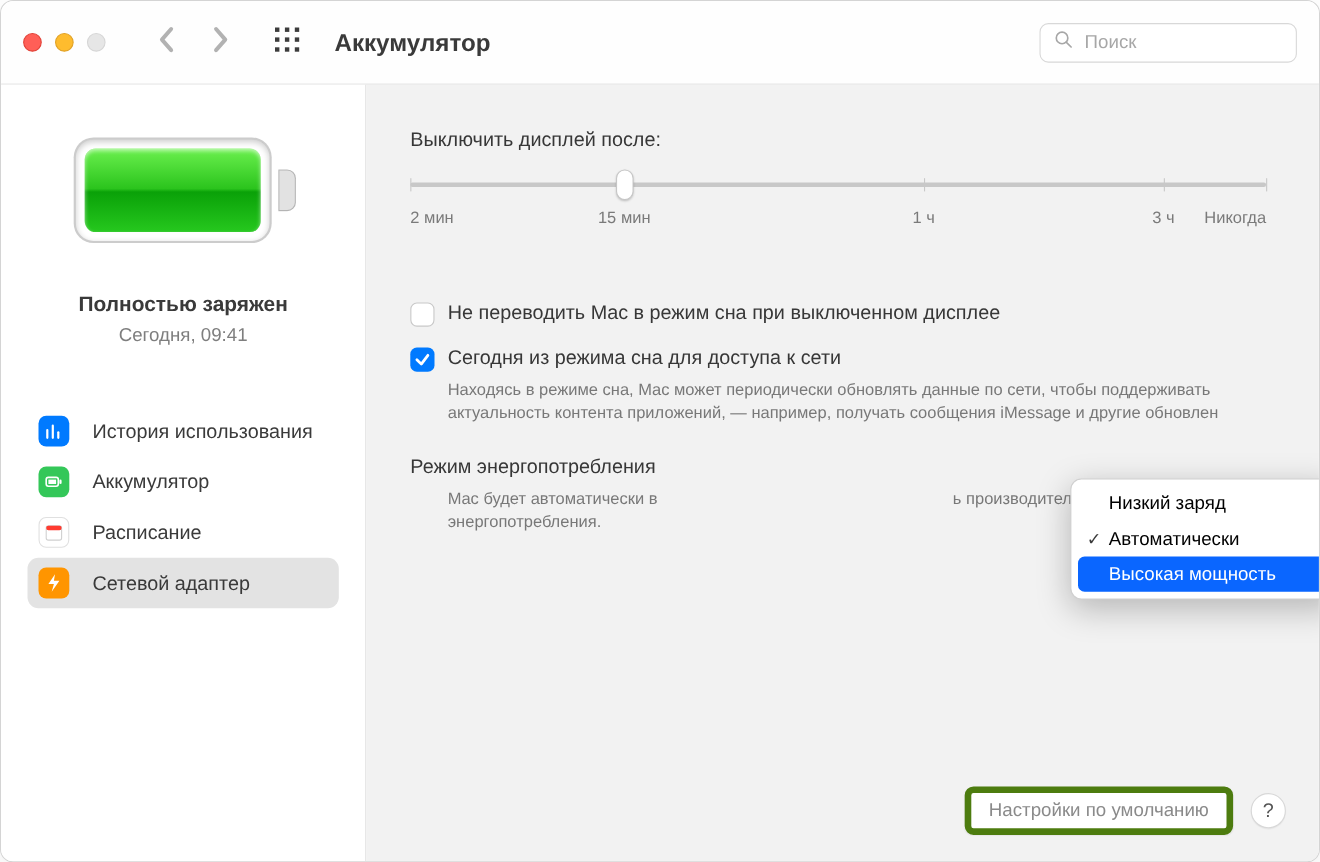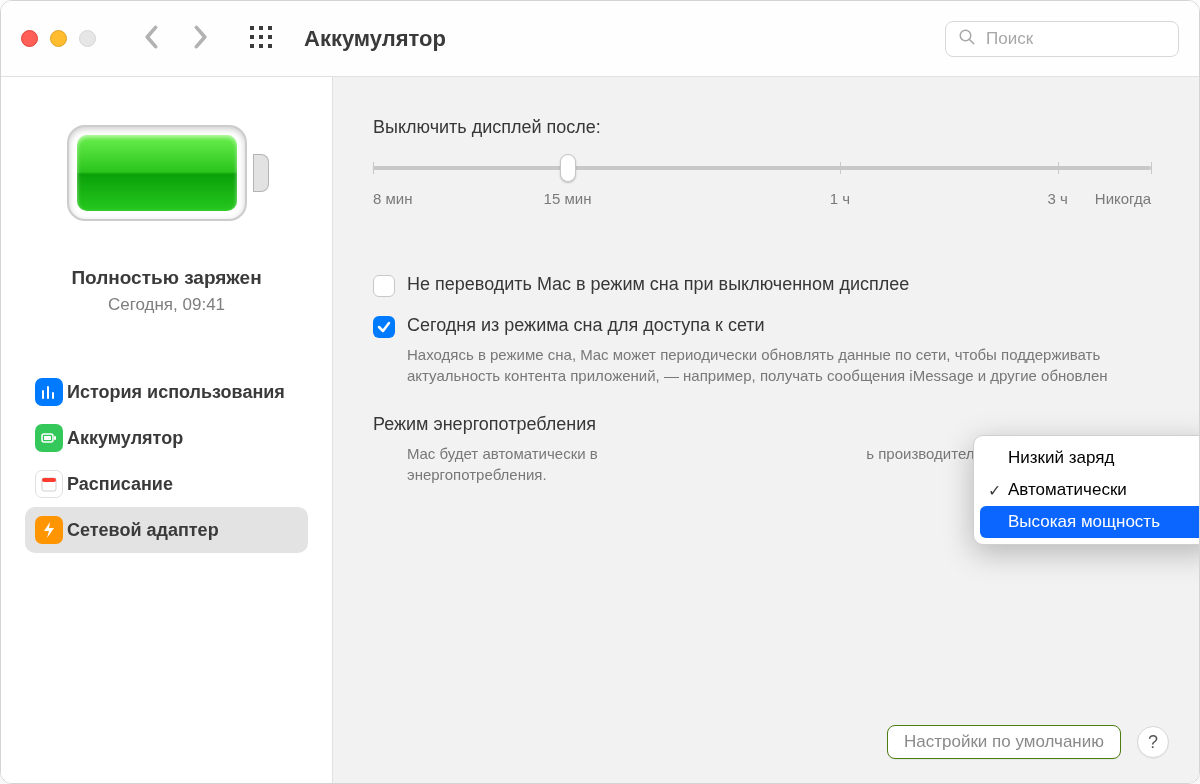--- a/index.html
+++ b/index.html
@@ -50,22 +50,22 @@
   }
   .battery-cap {
     position: absolute; right: -2px; top: 29px; width: 16px; height: 38px;
     border-radius: 0 8px 8px 0; background: #e2e2e2; border: 1px solid rgba(0,0,0,0.2);
   }
   .status { margin-top: 46px; text-align: center; }
   .status-main { font-size: 19px; font-weight: 700; color: #3a3a3a; }
   .status-sub { margin-top: 6px; font-size: 17px; color: #7e7e7e; }
   .side-nav { margin-top: 54px; width: 100%; padding: 0 24px; }
   .side-item {
-    display: flex; align-items: center; gap: 4px; height: 46px; padding: 0 10px;
-    border-radius: 10px; font-size: 18px; color: #3a3a3a; font-weight: bold;
+    display: flex; align-items: center; gap: 21px; height: 46px; padding: 0 10px;
+    border-radius: 10px; font-size: 18px; color: #3a3a3a;
   }
   .side-item.selected { background: #e3e3e3; }
   .side-icon { width: 28px; height: 28px; border-radius: 7px; display: flex; align-items: center; justify-content: center; flex-shrink: 0; }
   .si-usage { background: #007aff; }
   .si-batt { background: #34c759; }
   .si-power { background: #ff9500; }
   .si-sched { background: #fff; border: 1px solid #e0e0e0; }
   .side-icon svg { width: 18px; height: 18px; }
 
   .main { flex: 1; background: #f2f2f2; padding: 40px 48px 0 40px; position: relative; }
@@ -94,21 +94,21 @@
     position: absolute; left: 640px; top: 358px; width: 244px;
     background: #fff; border: 1px solid #cfcfcf; border-radius: 10px;
     box-shadow: 0 8px 30px rgba(0,0,0,0.25); padding: 6px; z-index: 10;
   }
   .dd-item { height: 32px; display: flex; align-items: center; padding: 0 10px 0 28px; font-size: 17px; border-radius: 6px; position: relative; }
   .dd-item.checked::before { content: "✓"; position: absolute; left: 8px; font-size: 16px; color: #3a3a3a; }
   .dd-item.hl { background: #0a66ff; color: #fff; }
 
   .footer { position: absolute; bottom: 24px; right: 30px; display: flex; align-items: center; gap: 16px; }
   .btn {
-    background: #fff; border: 1px solid #4d7c0f; border-radius: 8px;
+    background: #fff; border: 6px solid #4d7c0f; border-radius: 8px;
     padding: 6px 16px; font-size: 17px; color: #8a8a8a;
     box-shadow: 0 1px 1px rgba(0,0,0,0.05);
   }
   .help-btn {
     width: 32px; height: 32px; border-radius: 50%; background: #fff; border: 1px solid #d8d8d8;
     display: flex; align-items: center; justify-content: center; font-size: 18px; color: #555;
     box-shadow: 0 1px 1px rgba(0,0,0,0.05);
   }
 </style>
 </head>
@@ -220,21 +220,21 @@
       <div class="slider-track">
         <div class="track-line"></div>
         <div class="tick" style="left:0%"></div>
         <div class="tick" style="left:25%"></div>
         <div class="tick" style="left:60%"></div>
         <div class="tick" style="left:88%"></div>
         <div class="tick" style="left:100%"></div>
         <div class="thumb" style="left:calc(25% - 8px)"></div>
       </div>
       <div class="slider-labels">
-        <span style="left:0%; transform:none;">8 мин</span>
+        <span style="left:0%; transform:none;">2 мин</span>
         <span style="left:25%">15 мин</span>
         <span style="left:60%">1 ч</span>
         <span style="left:88%">3 ч</span>
         <span style="left:100%; transform:translateX(-100%);">Никогда</span>
       </div>
 
       <div style="height:38px"></div>
 
       <div class="check-row">
         <div class="checkbox unchecked"></div>

